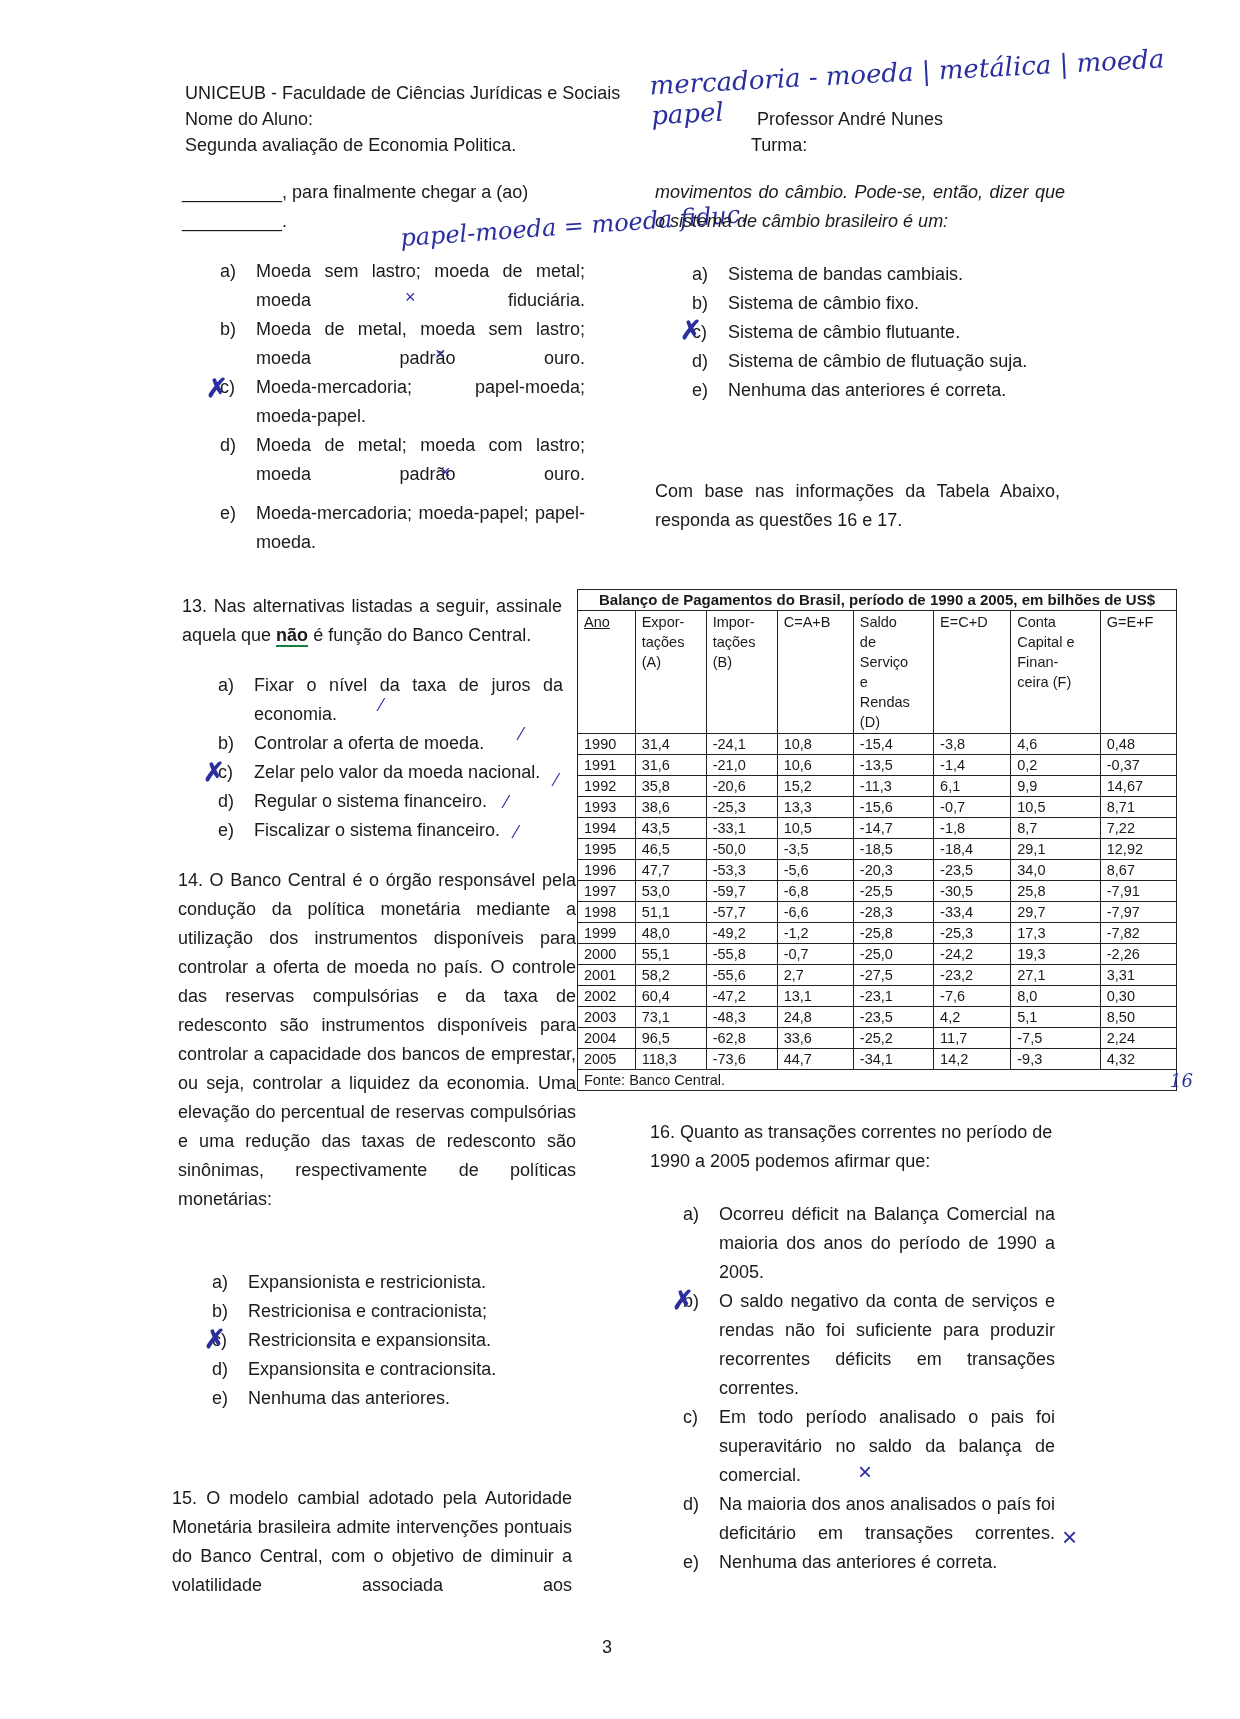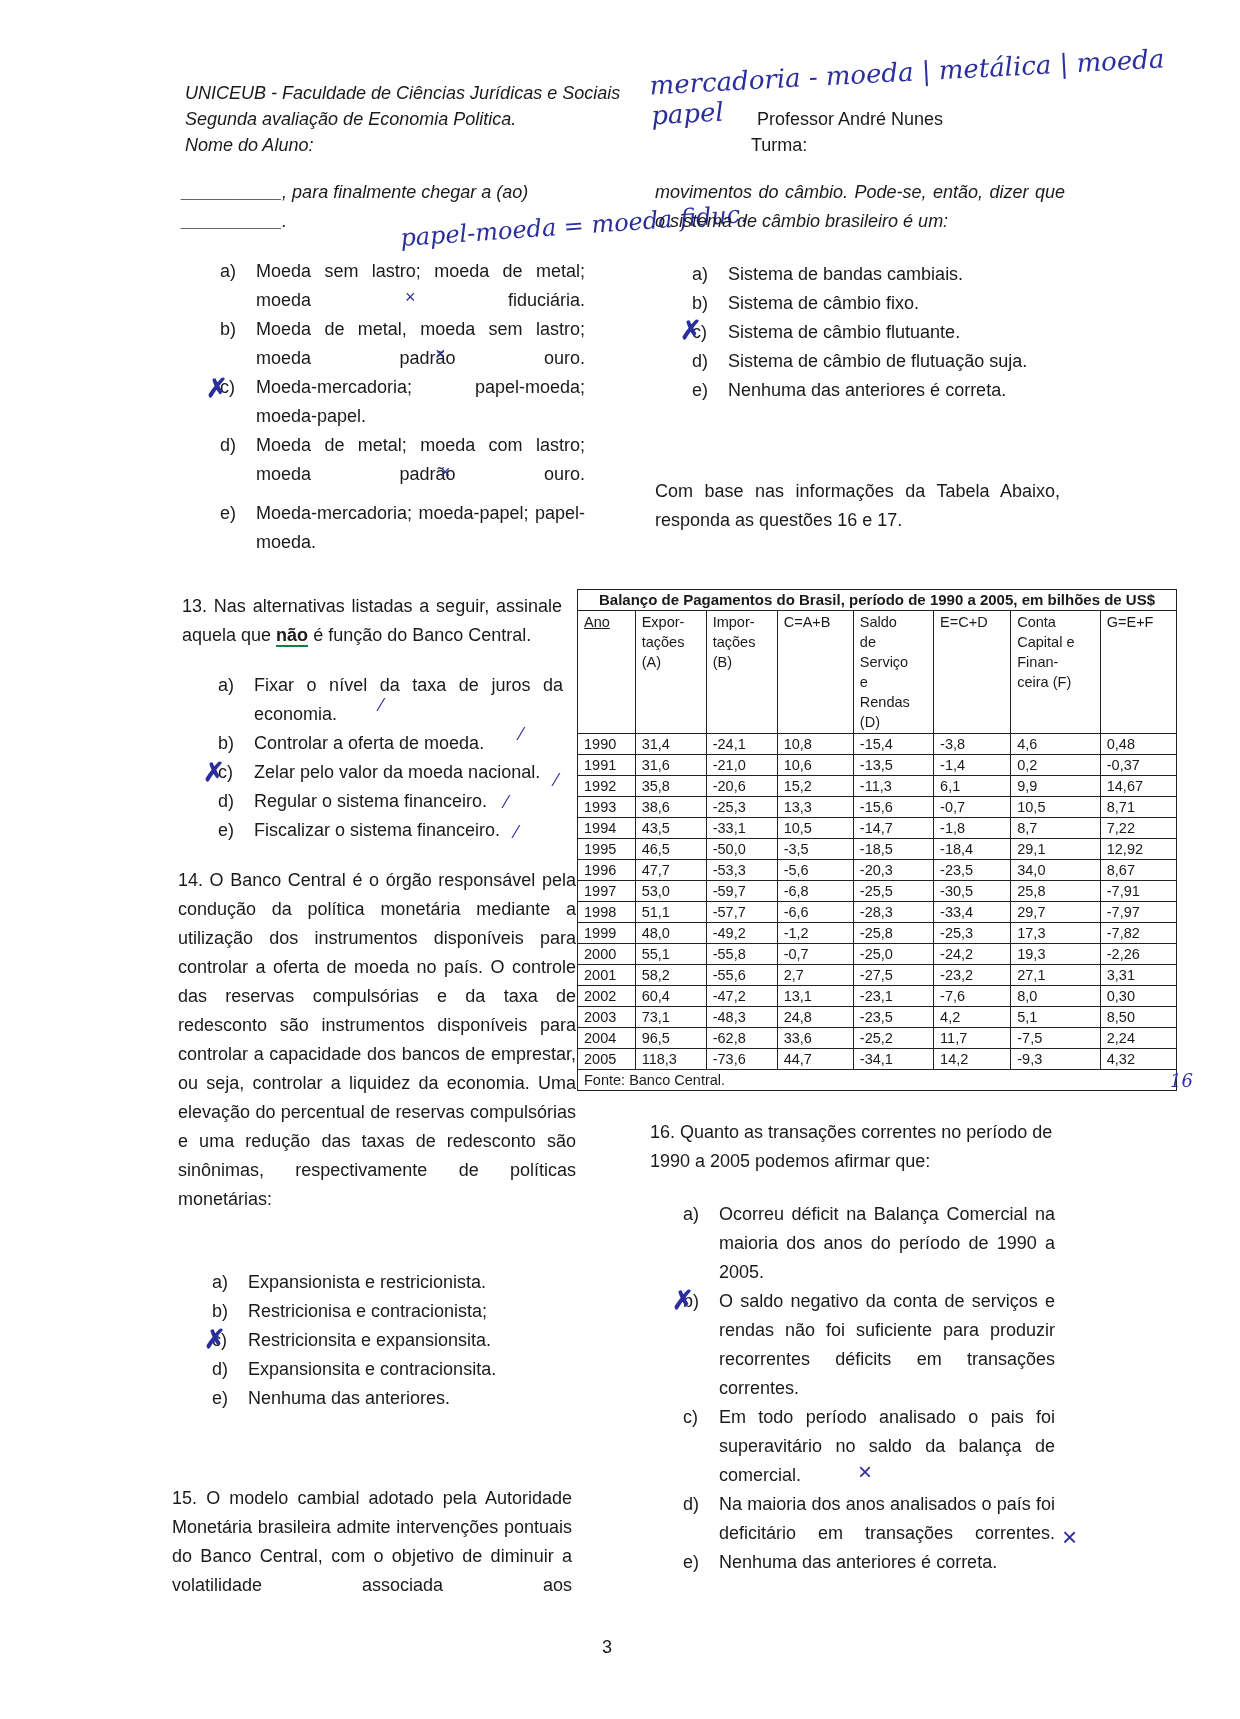--- a/index.html
+++ b/index.html
@@ -18,32 +18,32 @@
   table.bp { position: absolute; left: 577px; top: 589px; width: 600px; border-collapse: collapse;
              font-size: 14.5px; }
   table.bp td, table.bp th { border: 1.5px solid #222; padding: 1px 6px; text-align: left;
              vertical-align: top; font-weight: normal; height: 18px; line-height: 18px; }
   table.bp th.title { text-align: center; font-weight: bold; font-size: 15px; }
   table.bp tr.head td { line-height: 20px; height: 118px; }
 </style>
 </head>
 <body>
 
-<div class="abs" style="left:185px; top:80px; line-height:26px;font-style:italic;">
+<div class="abs" style="left:185px; top:80px; line-height:26px;">
   <div>UNICEUB - Faculdade de Ciências Jurídicas e Sociais</div>
+  <div>Nome do Aluno:</div>
   <div>Segunda avaliação de Economia Politica.</div>
-  <div>Nome do Aluno:</div>
 </div>
 <div class="abs" style="left:757px; top:106px; line-height:26px;">
   <div>Professor André Nunes</div>
   <div style="margin-left:-6px;">Turma:</div>
 </div>
 <div class="abs hw" style="left:650px; top:55px; font-size:26px; transform:rotate(-3deg);">mercadoria - moeda | metálica | moeda papel</div>
 
-<div class="abs line" style="left:182px; top:178px; width:400px;font-style:italic;">
+<div class="abs line" style="left:182px; top:178px; width:400px;">
   <div>__________, para finalmente chegar a (ao)</div>
   <div>__________.</div>
 </div>
 <div class="abs hw" style="left:400px; top:212px; font-size:24px; transform:rotate(-4deg);">papel-moeda = moeda fiduc.</div>
 
 <div class="abs" style="left:220px; top:257px; width:365px;">
   <div class="opt line" style="position:relative;">
     <span class="lbl">a)</span>
     <span class="txt just">Moeda sem lastro; moeda de metal; moeda fiduciária.</span>
   </div>

